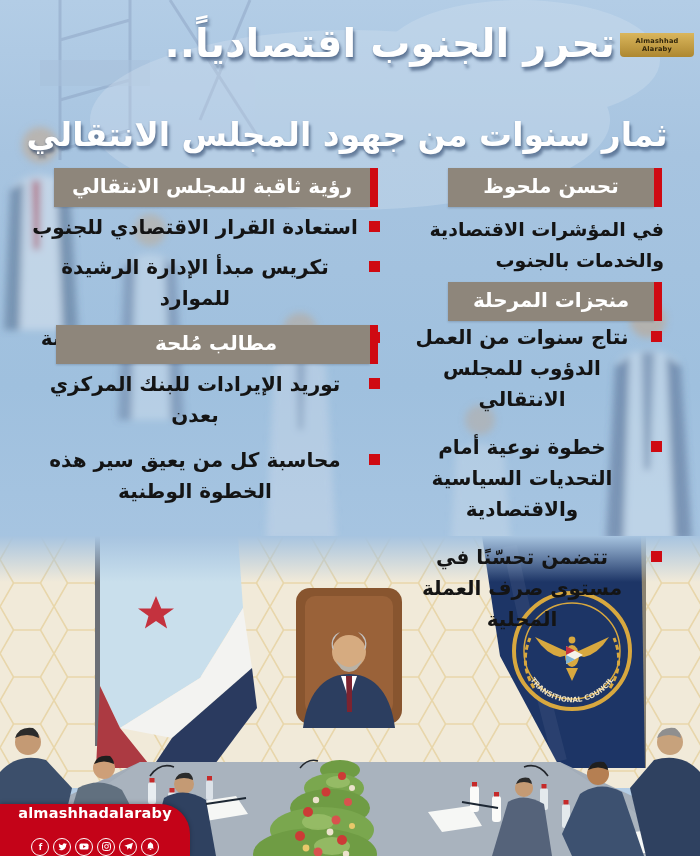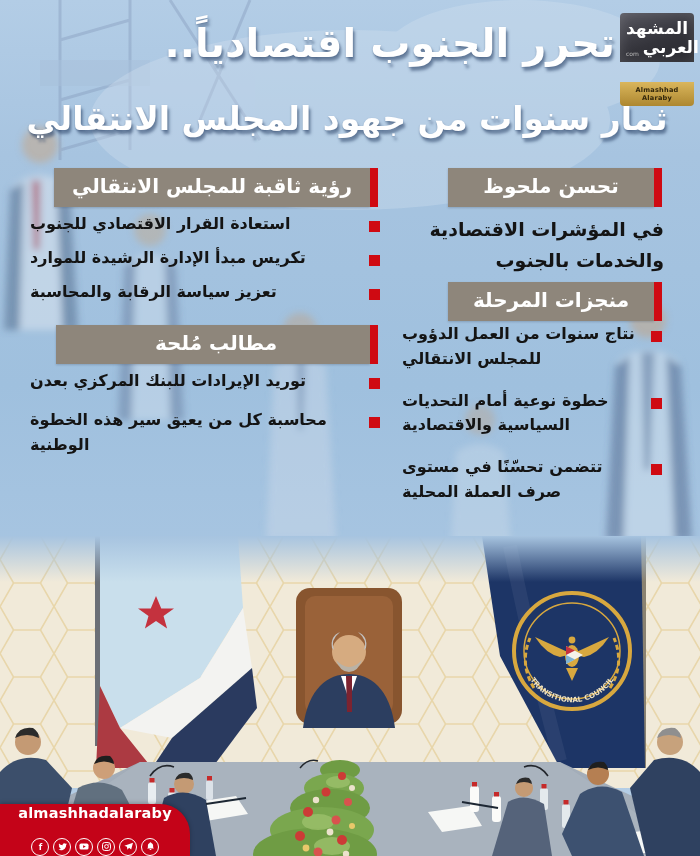--- a/index.html
+++ b/index.html
@@ -17,34 +17,34 @@
   .logo-row2{display:flex;justify-content:flex-end;align-items:center;gap:2px;direction:rtl;}
   .logo-ar2{color:#fff;font-weight:700;font-size:17px;line-height:1.1;}
   .logo-dot{width:6px;height:6px;border-radius:50%;background:#e01a1a;display:inline-block;}
   .logo-com{color:#bdbdbd;font-size:6px;align-self:flex-end;}
   .logo-band{background:linear-gradient(180deg,#dab65c,#ad8730);color:#33270b;font-weight:700;
              font-size:6.6px;text-align:center;padding:4px 0;border-radius:0 0 4px 4px;letter-spacing:.2px;margin-top:20px;}
   
   .title1{position:absolute;top:20px;right:85px;margin:0;color:#fff;font-size:40px;font-weight:700;
           white-space:nowrap;z-index:5;
           text-shadow:2px 4px 3px rgba(43,68,104,.55),0 1px 2px rgba(43,68,104,.4);}
-  .title2{position:absolute;top:99px;left:0;right:6px;margin:0;text-align:center;color:#fff;font-size:33px;
+  .title2{position:absolute;top:99px;left:0;right:6px;margin:16px;text-align:center;color:#fff;font-size:33px;
           font-weight:700;white-space:nowrap;z-index:5;
           text-shadow:2px 4px 3px rgba(43,68,104,.55),0 1px 2px rgba(43,68,104,.4);}
   
   .col{position:absolute;top:168px;z-index:5;direction:rtl;}
   .col-left{left:28px;width:354px;}
   .col-right{left:398px;width:266px;}
   .bar-row{position:absolute;display:flex;direction:ltr;align-items:stretch;}
   .bar{background:#8e867b;color:#fff;font-weight:700;font-size:20px;text-align:center;
        padding:7px 10px 9px 10px;line-height:1.15;box-shadow:0 1px 2px rgba(50,60,80,.25);}
   .accent{width:8px;background:#cf0a12;}
   .bullets{list-style:none;margin:0;padding:0;position:absolute;right:0;}
   .bullets li{position:relative;padding-right:22px;margin-bottom:9px;color:#141414;font-weight:700;
-              font-size:16px;line-height:1.55;text-align:left;}
+              font-size:20px;line-height:1.55;text-align:center;}
   .marker{position:absolute;right:2px;top:9px;width:11px;height:11px;background:#cf0a12;display:block;}
   .para{position:absolute;right:0;left:0;margin:0;text-align:right;color:#141414;font-weight:700;
         font-size:19px;line-height:1.65;}
   .b-vision{top:44px;width:352px;}
   .bar-vision{top:0;right:4px;}  .bar-vision .bar{width:296px;}
   .bar-demands{top:157px;right:4px;} .bar-demands .bar{width:288px;padding-left:16px;}
   .b-demands{top:201px;width:352px;}
   .b-demands li{margin-bottom:14px;}
   .bar-improve{top:0;right:2px;} .bar-improve .bar{width:186px;}
   .p-improve{top:46px;}
@@ -113,28 +113,20 @@
       </g>
     </g>
     <defs>
       <filter id="soft" x="-20%" y="-20%" width="140%" height="140%">
         <feGaussianBlur stdDeviation="3.5"></feGaussianBlur>
       </filter>
     </defs>
   </svg>
 
   <div class="logo">
-    <div class="logo-box">
-      <div class="logo-ar1">المشهد</div>
-      <div class="logo-row2">
-        <span class="logo-ar2">العربي</span>
-        <span class="logo-dot"></span>
-        <span class="logo-com">com</span>
-      </div>
-    </div>
     <div class="logo-band">Almashhad Alaraby</div>
   </div>
 
   <h1 class="title1" dir="rtl">تحرر الجنوب اقتصادياً..</h1>
   <h2 class="title2" dir="rtl">ثمار سنوات من جهود المجلس الانتقالي</h2>
 
   <section class="col col-left">
     <div class="bar-row bar-vision">
       <div class="bar" dir="rtl">رؤية ثاقبة للمجلس الانتقالي</div>
       <span class="accent"></span>

